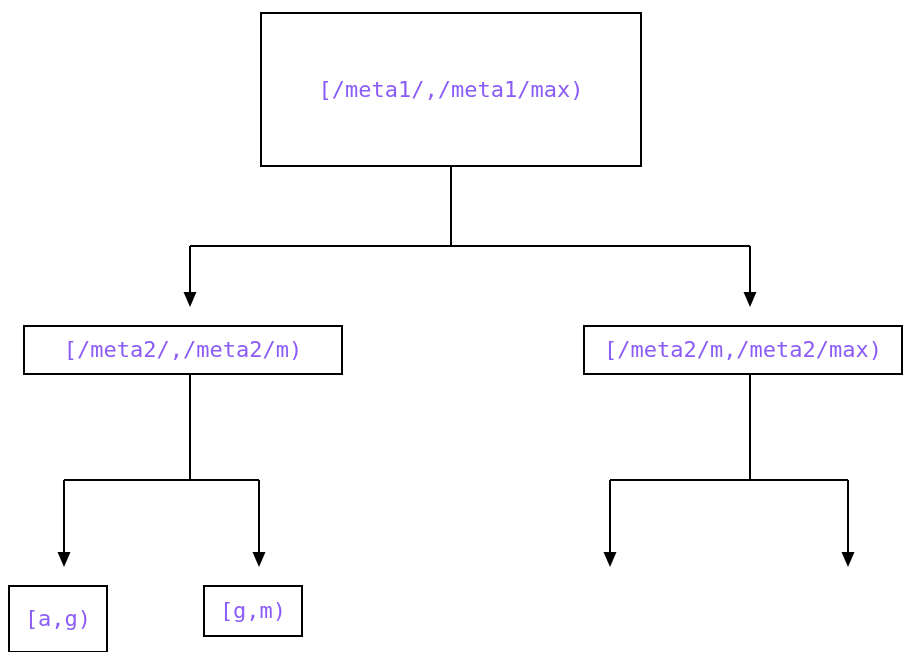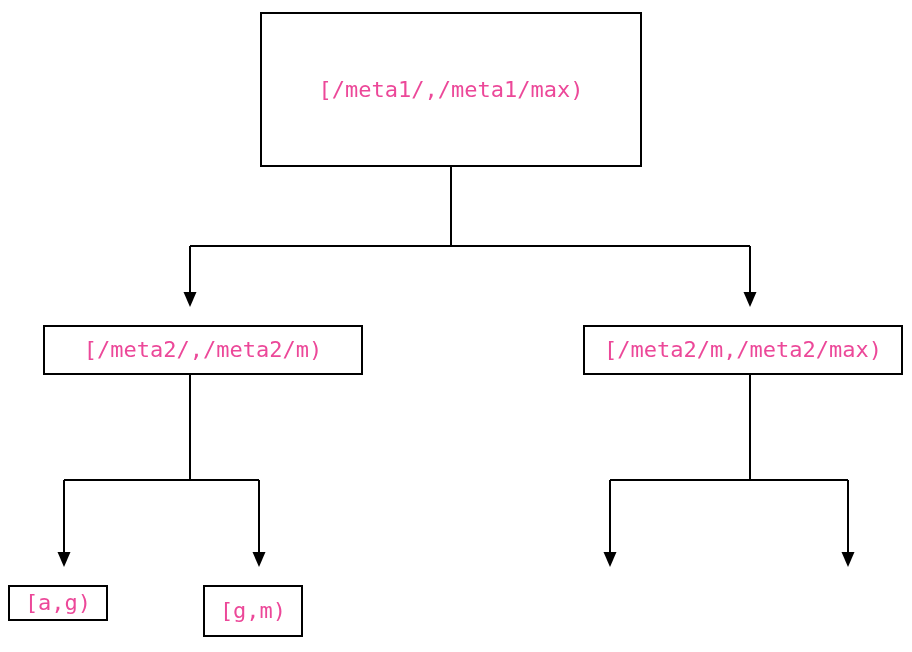--- a/index.html
+++ b/index.html
@@ -20,32 +20,32 @@
     left: 0;
     top: 0;
     width: 912px;
     height: 652px;
   }
   .node {
     position: absolute;
     box-sizing: border-box;
     border: 2px solid #000000;
     background: #ffffff;
-    color: #ec4899;
+    color: #8b5cf6;
     font-size: 22px;
     line-height: 1;
     display: flex;
     align-items: center;
     justify-content: center;
     white-space: pre;
   }
   .n-root     { left: 260px; top: 12px;  width: 382px; height: 155px; }
-  .n-left     { left: 23px;  top: 325px; width: 320px; height: 50px; margin-left: 20px;  }
+  .n-left     { left: 23px;  top: 325px; width: 320px; height: 50px;  }
   .n-right    { left: 583px; top: 325px; width: 320px; height: 50px;  }
-  .n-leaf-ag  { left: 8px;   top: 585px; width: 100px; height: 36px;  }
+  .n-leaf-ag  { left: 8px;   top: 585px; width: 100px; height: 68px;  }
   .n-leaf-gm  { left: 203px; top: 585px; width: 100px; height: 52px; text-align: right;  }
   .n-leaf-ms  { left: 553px; top: 585px; width: 100px; height: 52px;  }
   .n-leaf-smax{ left: 778px; top: 585px; width: 125px; height: 52px;  }
   .edge {
     stroke: #000000;
     stroke-width: 2;
     fill: none;
   }
   .arrowhead {
     fill: #000000;

